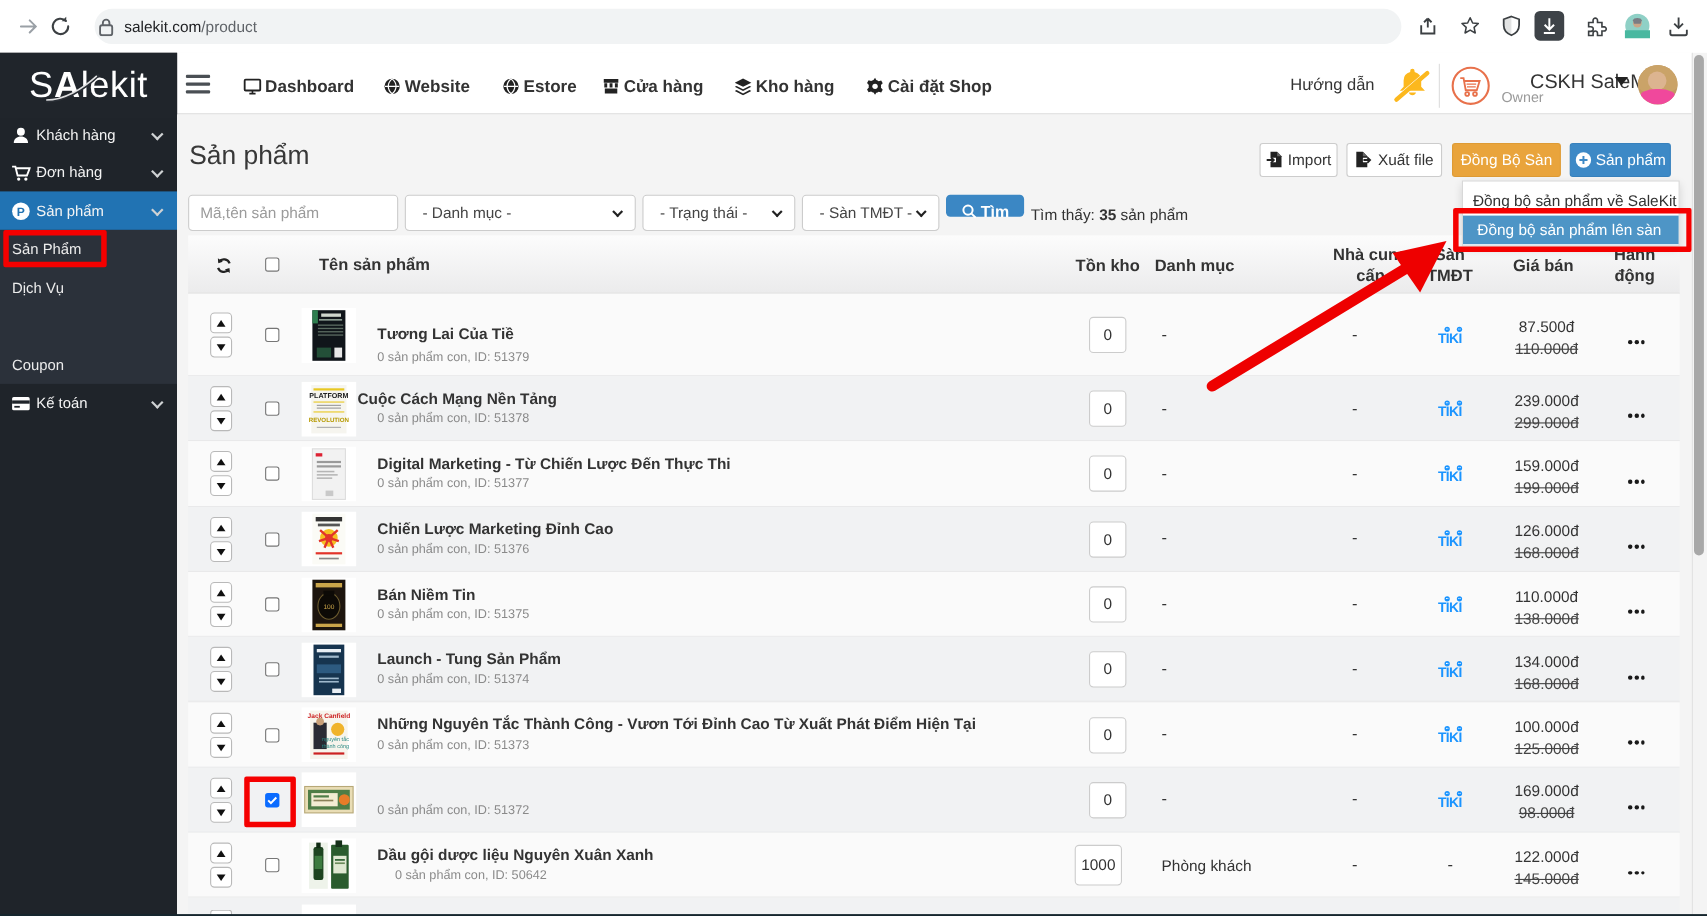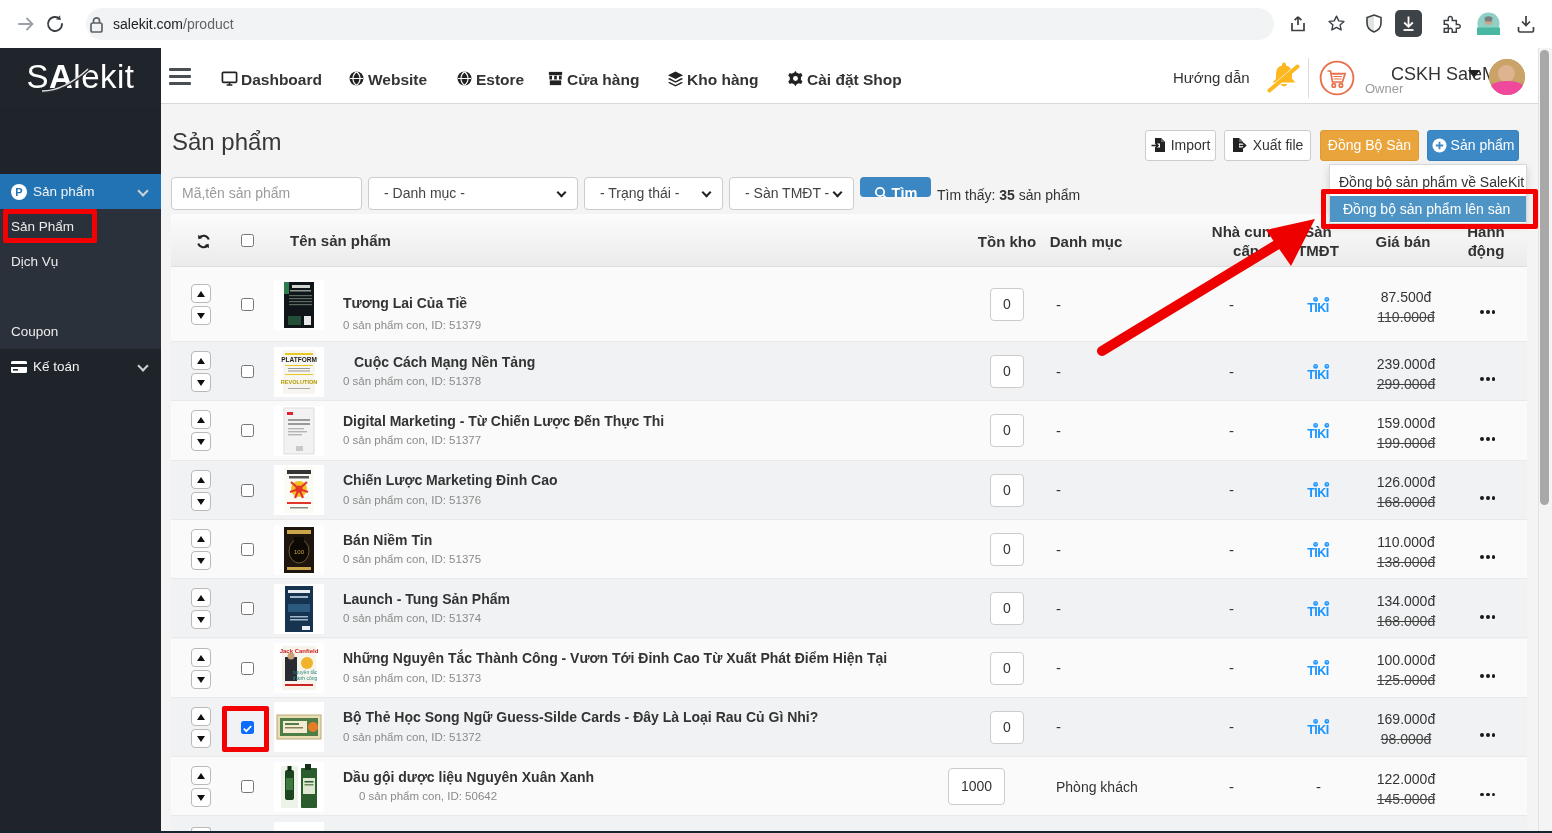--- a/index.html
+++ b/index.html
@@ -149,20 +149,37 @@
       <div style="position:absolute;left:-4px;top:-3px;width:44px;height:30px;background:#caa368;border-radius:50%;"></div>
       <div style="position:absolute;left:9px;top:6px;width:17px;height:17px;background:#dcb490;border-radius:50%;"></div>
       <div style="position:absolute;left:2px;top:22px;width:32px;height:14px;background:#f0489c;border-radius:45% 45% 0 0;"></div>
     </div>
 <div id="sidebar" class="a" style=""></div>
 <div id="logo" class="a" style="">S<b style="font-weight:700">A</b>lekit</div>
 <svg class="a" style="left:28px;top:60px" width="80" height="36" viewBox="0 0 80 36">
       <path d="M14 32 C 30 32, 48 22, 62 8" stroke="#2a2f36" stroke-width="2.6" fill="none"></path>
       <path d="M14 31 C 30 31, 47 21, 60 9" stroke="#fff" stroke-width="1.4" fill="none" opacity=".85"></path>
     </svg>
+<div class="a mi" style="top:105px;">
+      <svg style="position:absolute;left:10px;top:9px" width="18" height="18" viewBox="0 0 18 18">
+        <path d="M9 2.2a3.6 3.6 0 1 1 0 7.2 3.6 3.6 0 0 1 0-7.2z" fill="#fff"></path>
+        <path d="M2.5 16c0-4 3-6 6.5-6s6.5 2 6.5 6z" fill="#fff"></path>
+      </svg>
+      <span class="t">Khách hàng</span>
+      <div class="ch"></div>
+    </div>
+<div class="a mi" style="top:139px;">
+      <svg style="position:absolute;left:10px;top:9px" width="18" height="18" viewBox="0 0 18 18">
+        <path d="M1 3.5h3l2 8h8.5l2.5-6.5H5" stroke="#fff" stroke-width="1.7" fill="none"></path>
+        <circle cx="7" cy="14.8" r="1.5" fill="#fff"></circle>
+        <circle cx="13.5" cy="14.8" r="1.5" fill="#fff"></circle>
+      </svg>
+      <span class="t">Đơn hàng</span>
+      <div class="ch"></div>
+    </div>
 <div class="a mi" style="top:174px;background:#2173b3;">
       <svg style="position:absolute;left:10px;top:9px" width="18" height="18" viewBox="0 0 18 18">
         <circle cx="9" cy="9" r="8" fill="#fff"></circle>
         <text x="9" y="13" font-size="11" font-weight="700" text-anchor="middle" fill="#2173b3" font-family="Liberation Sans">P</text>
       </svg>
       <span class="t">Sản phẩm</span>
       <div class="ch"></div>
     </div>
 <div class="a" style="left:0px;top:209px;width:161px;height:140px;background:#2b313a;"></div>
 <div class="a smi" style="top:209px;">
@@ -287,21 +304,21 @@
         <rect x="9" y="3" width="32" height="44" fill="#f6f5ef"></rect>
         <rect x="11" y="6" width="28" height="2" fill="#e8c822"></rect>
         <text x="25" y="15" font-size="6.5" font-weight="700" text-anchor="middle" fill="#222" font-family="Liberation Sans">PLATFORM</text>
         <rect x="11" y="18" width="28" height="1" fill="#e8c822"></rect>
         <rect x="14" y="21" width="22" height="1" fill="#999"></rect>
         <rect x="14" y="23.5" width="22" height="1" fill="#999"></rect>
         <rect x="11" y="27" width="28" height="1" fill="#e8c822"></rect>
         <text x="25" y="37" font-size="5.6" font-weight="700" text-anchor="middle" fill="#b79a00" font-family="Liberation Sans">REVOLUTION</text>
         <rect x="14" y="41" width="22" height="1" fill="#aaa"></rect>
       </svg></div>
-<div class="a title" style="left:354px;top:352.6px;">Cuộc Cách Mạng Nền Tảng</div>
+<div class="a title" style="left:325px;top:352.6px;">Cuộc Cách Mạng Nền Tảng</div>
 <div class="a sub" style="left:343px;top:374.1px;">0 sản phẩm con, ID: 51378</div>
 <div class="a qty" style="left:990px;top:355.1px;width:34px;height:33px;line-height:31px;font-size:14px;">0</div>
 <div class="a dash" style="left:1056px;top:362.6px;">-</div>
 <div class="a dash" style="left:1229px;top:362.6px;">-</div>
 <div class="a" style="left:1303px;top:361.6px;width:30px;height:20px;"><svg class="tiki" viewBox="0 0 30 20">
         <text x="15" y="16.5" font-size="12.5" font-weight="700" text-anchor="middle" fill="#1a94ff" font-family="Liberation Sans" letter-spacing="-0.5">TIKI</text>
         <circle cx="12.6" cy="4.4" r="2.4" fill="#1a94ff"></circle>
         <circle cx="23.8" cy="4.4" r="2.4" fill="#1a94ff"></circle>
         <circle cx="12" cy="4.1" r="0.5" fill="#fff"></circle>
         <circle cx="13.2" cy="4.1" r="0.5" fill="#fff"></circle>
@@ -500,21 +517,20 @@
       </svg></div>
 <div class="a" style="left:274px;top:702.4px;width:50px;height:50px;"><svg width="50" height="50" viewBox="0 0 50 50">
         <rect width="50" height="50" fill="#fff"></rect>
         <rect x="3" y="13" width="44" height="24" fill="#e9ddb5" stroke="#b7a877"></rect>
         <rect x="6" y="16" width="38" height="18" fill="#4f7d46"></rect>
         <rect x="9" y="19" width="24" height="12" fill="#f3ecd2"></rect>
         <rect x="11" y="21" width="14" height="2" fill="#4f7d46"></rect>
         <rect x="11" y="25" width="18" height="1.5" fill="#8a8158"></rect>
         <circle cx="39" cy="25" r="5" fill="#e77c28"></circle>
       </svg></div>
-<div class="a title" style="left:343px;top:708.4px;">Bộ Thẻ Học Song Ngữ Guess-Silde Cards - Đây Là Loại Rau Củ Gì Nhỉ?</div>
 <div class="a sub" style="left:343px;top:729.9px;">0 sản phẩm con, ID: 51372</div>
 <div class="a qty" style="left:990px;top:710.9px;width:34px;height:33px;line-height:31px;font-size:14px;">0</div>
 <div class="a dash" style="left:1056px;top:718.4px;">-</div>
 <div class="a dash" style="left:1229px;top:718.4px;">-</div>
 <div class="a" style="left:1303px;top:717.4px;width:30px;height:20px;"><svg class="tiki" viewBox="0 0 30 20">
         <text x="15" y="16.5" font-size="12.5" font-weight="700" text-anchor="middle" fill="#1a94ff" font-family="Liberation Sans" letter-spacing="-0.5">TIKI</text>
         <circle cx="12.6" cy="4.4" r="2.4" fill="#1a94ff"></circle>
         <circle cx="23.8" cy="4.4" r="2.4" fill="#1a94ff"></circle>
         <circle cx="12" cy="4.1" r="0.5" fill="#fff"></circle>
         <circle cx="13.2" cy="4.1" r="0.5" fill="#fff"></circle>
@@ -539,21 +555,21 @@
         <rect x="13.5" y="4" width="4" height="5" fill="#0f2a12"></rect>
         <rect x="12" y="16" width="7" height="12" fill="#3c7a3f"></rect>
         <rect x="27" y="6" width="16" height="40" rx="1" fill="#2a5c2e"></rect>
         <rect x="31" y="2" width="6" height="6" fill="#16301a"></rect>
         <rect x="29" y="16" width="12" height="16" fill="#dfe8d2"></rect>
         <rect x="30.5" y="19" width="9" height="1.5" fill="#2a5c2e"></rect>
         <rect x="30.5" y="22" width="9" height="1.5" fill="#6a8a5a"></rect>
       </svg></div>
 <div class="a title" style="left:343px;top:767.8px;">Dầu gội dược liệu Nguyên Xuân Xanh</div>
 <div class="a sub" style="left:359px;top:789.2px;">0 sản phẩm con, ID: 50642</div>
-<div class="a qty" style="left:948px;top:768.2px;width:57px;height:37px;line-height:35px;font-size:14px;">1000</div>
+<div class="a qty" style="left:977px;top:768.2px;width:43px;height:37px;line-height:35px;font-size:14px;">1000</div>
 <div class="a" style="left:1056px;top:778.8px;font-size:14px;color:#333;white-space:nowrap;">Phòng khách</div>
 <div class="a dash" style="left:1229px;top:777.8px;">-</div>
 <div class="a dash" style="left:1316px;top:777.8px;">-</div>
 <div class="a price" style="left:1356px;top:769.8px;width:100px;">122.000đ</div>
 <div class="a price2" style="left:1356px;top:789.8px;width:100px;">145.000đ</div>
 <div class="a dots" style="left:1479px;top:784.8px;width:22px;height:5px;"><span></span><span></span><span></span></div>
 <div class="a rowdark" style="left:171px;top:816.4px;width:1356px;height:15.6px;"></div>
 <div class="a" style="left:274px;top:822px;width:50px;height:11px;overflow:hidden;"><svg width="50" height="50" viewBox="0 0 50 50">
         <rect width="50" height="50" fill="#fff"></rect>
         <rect x="12" y="42" width="26" height="8" fill="#2a2a2a"></rect>

